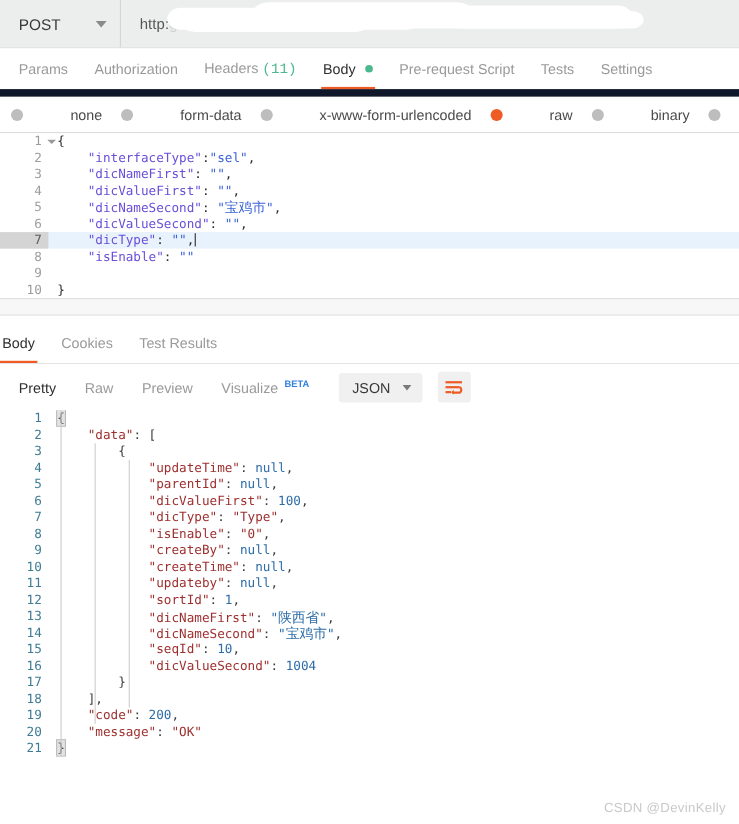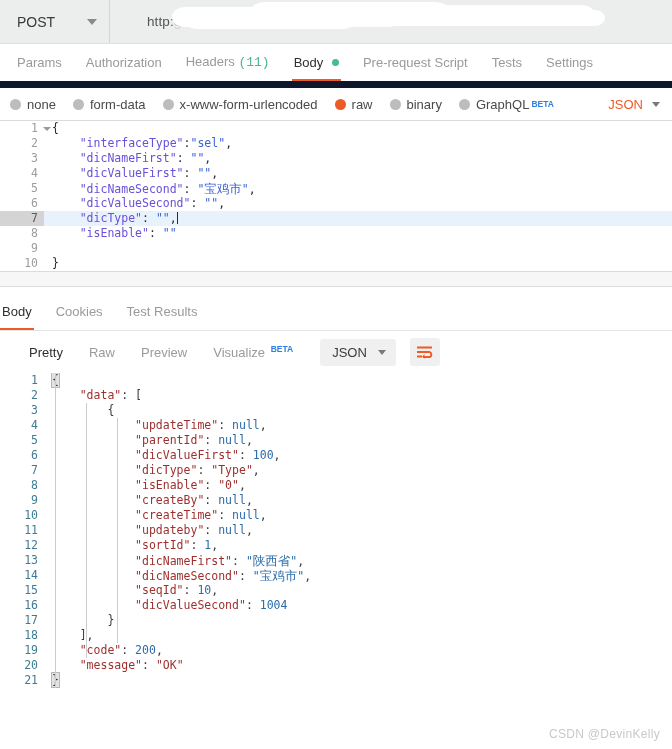--- a/index.html
+++ b/index.html
@@ -17,21 +17,20 @@
   }
 
   
   .url-bar {
     display: flex;
     align-items: stretch;
     height: 44px;
     background: #eceded;
     border-bottom: 1px solid #e0e0e0;
     box-sizing: border-box;
-    gap: 20px;
   }
   .method-select {
     width: 110px;
     display: flex;
     align-items: center;
     justify-content: space-between;
     padding: 0 12px 0 17px;
     box-sizing: border-box;
     border-right: 1px solid #d6d6d6;
     font-size: 14px;
@@ -138,20 +137,21 @@
     background: #ffffff;
     box-sizing: border-box;
   }
   .radio-item {
     display: flex;
     align-items: center;
     margin-right: 17px;
     font-size: 13px;
     color: #4a4a4a;
     white-space: nowrap;
+    gap: 37px;
   }
   .radio-dot {
     width: 11px; height: 11px;
     border-radius: 50%;
     background: #bdbdbd;
     margin-right: 6px;
     flex: none;
   }
   .radio-item.selected .radio-dot {
     background: #ef5b25;
@@ -262,21 +262,21 @@
     background: #ffffff;
     border-bottom: 1px solid #e4e4e4;
     box-sizing: border-box;
   }
 
   
   .resp-toolbar {
     display: flex;
     align-items: center;
     height: 42px;
-    padding-left: 16px;
+    padding-left: 4px;
     background: #ffffff;
     box-sizing: border-box;
   }
   .fmt-tab {
     font-size: 13px;
     color: #9a9a9a;
     padding: 0 13px;
     white-space: nowrap;
   }
   .fmt-tab.active { color: #2f2f2f; }

